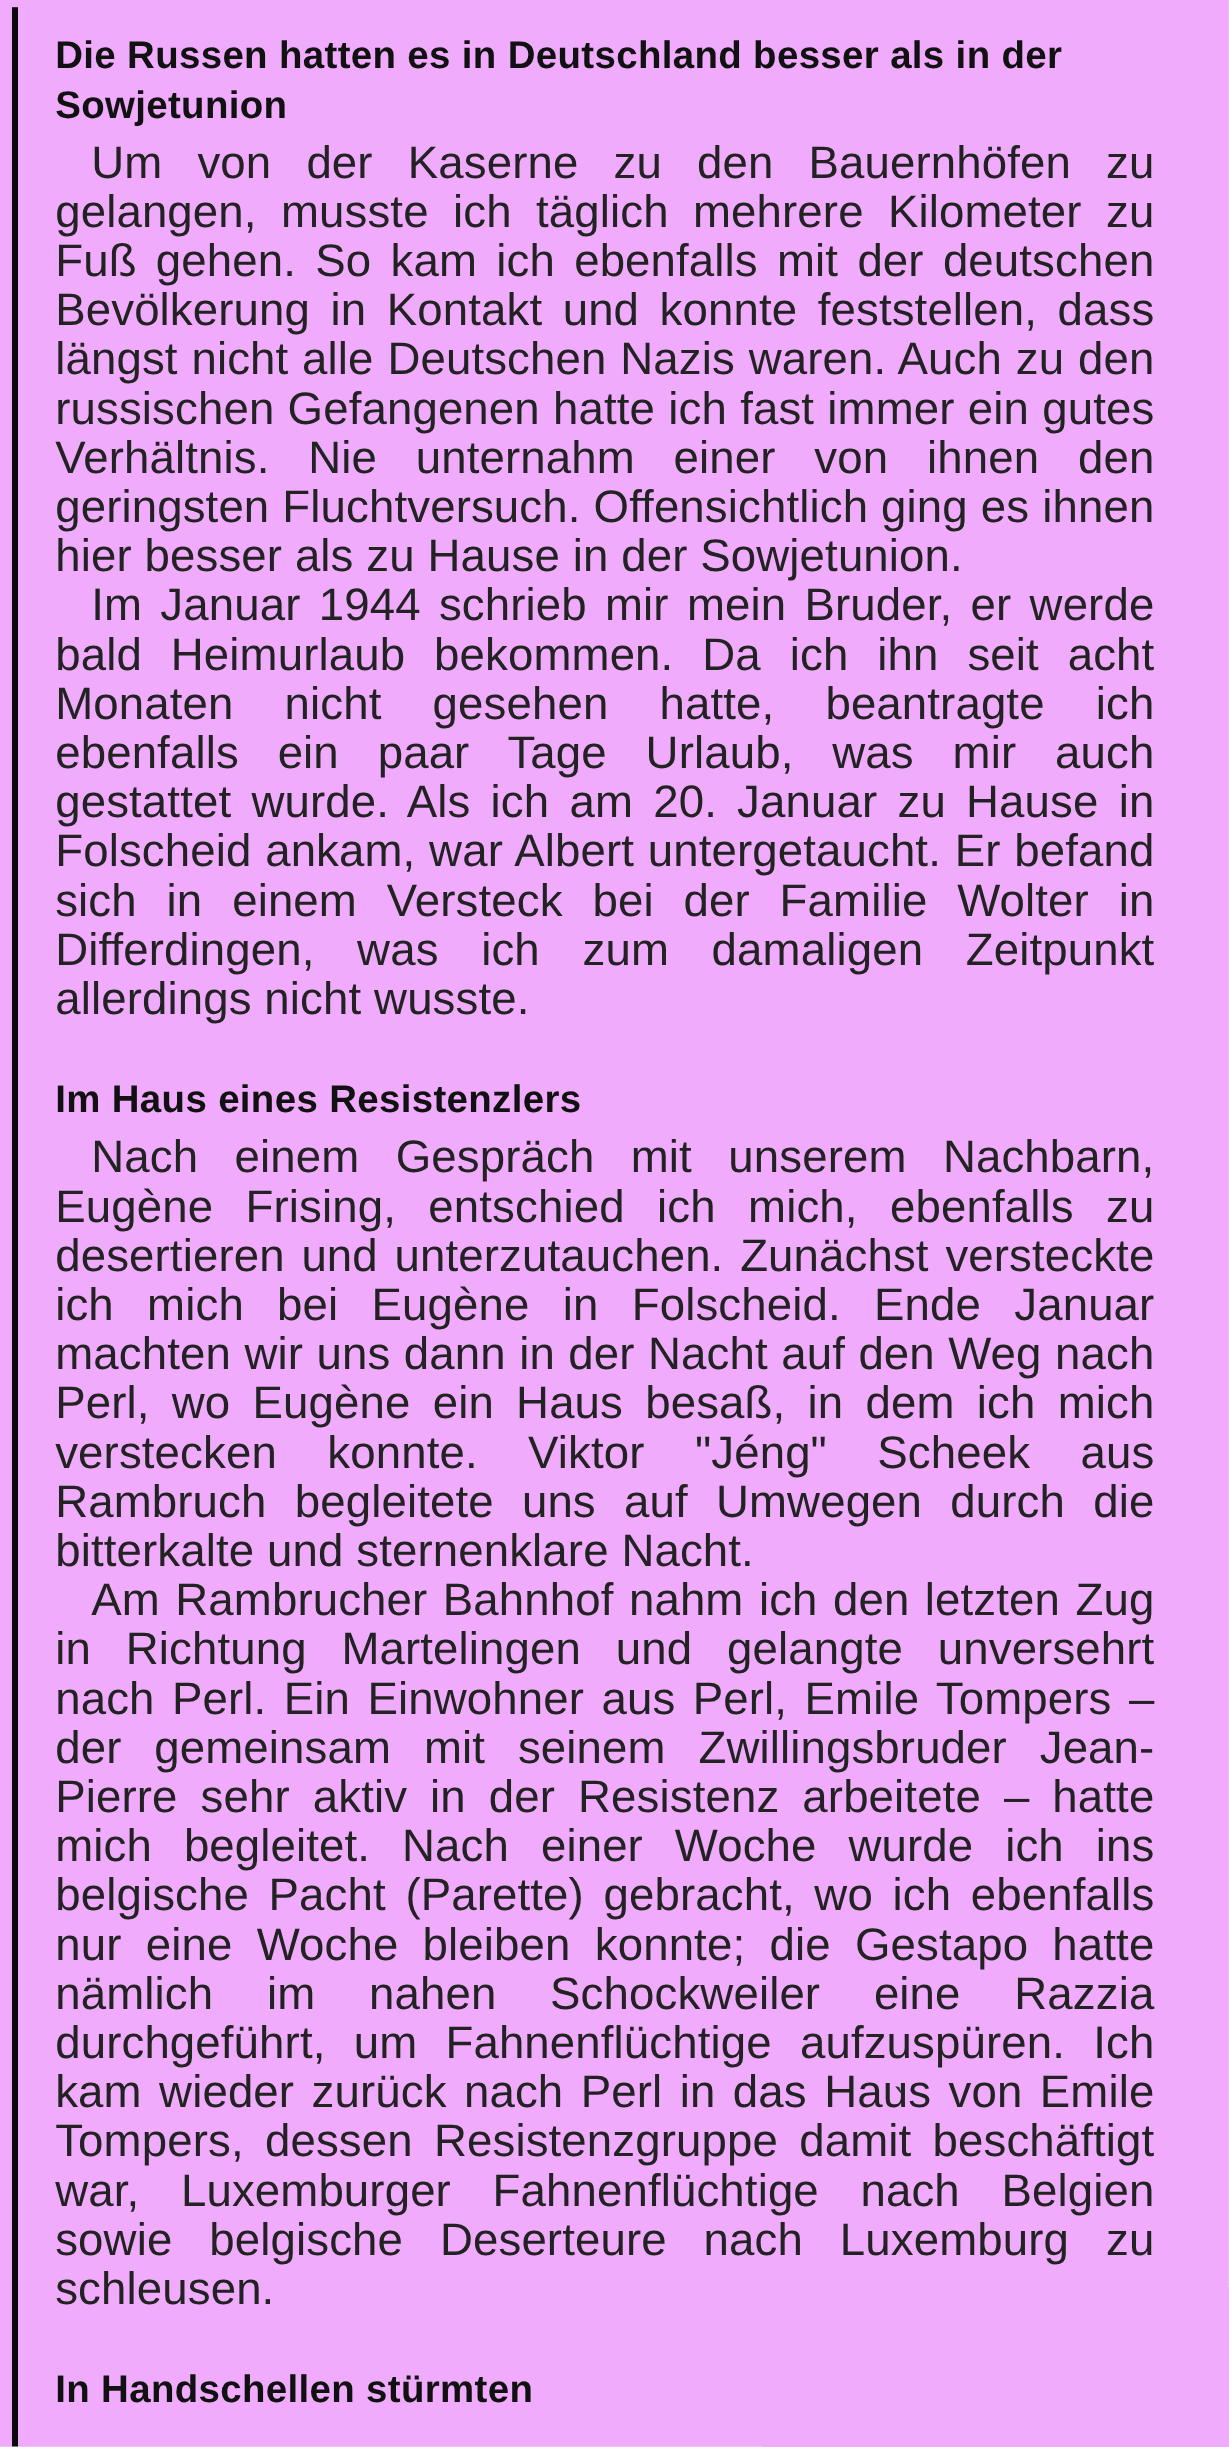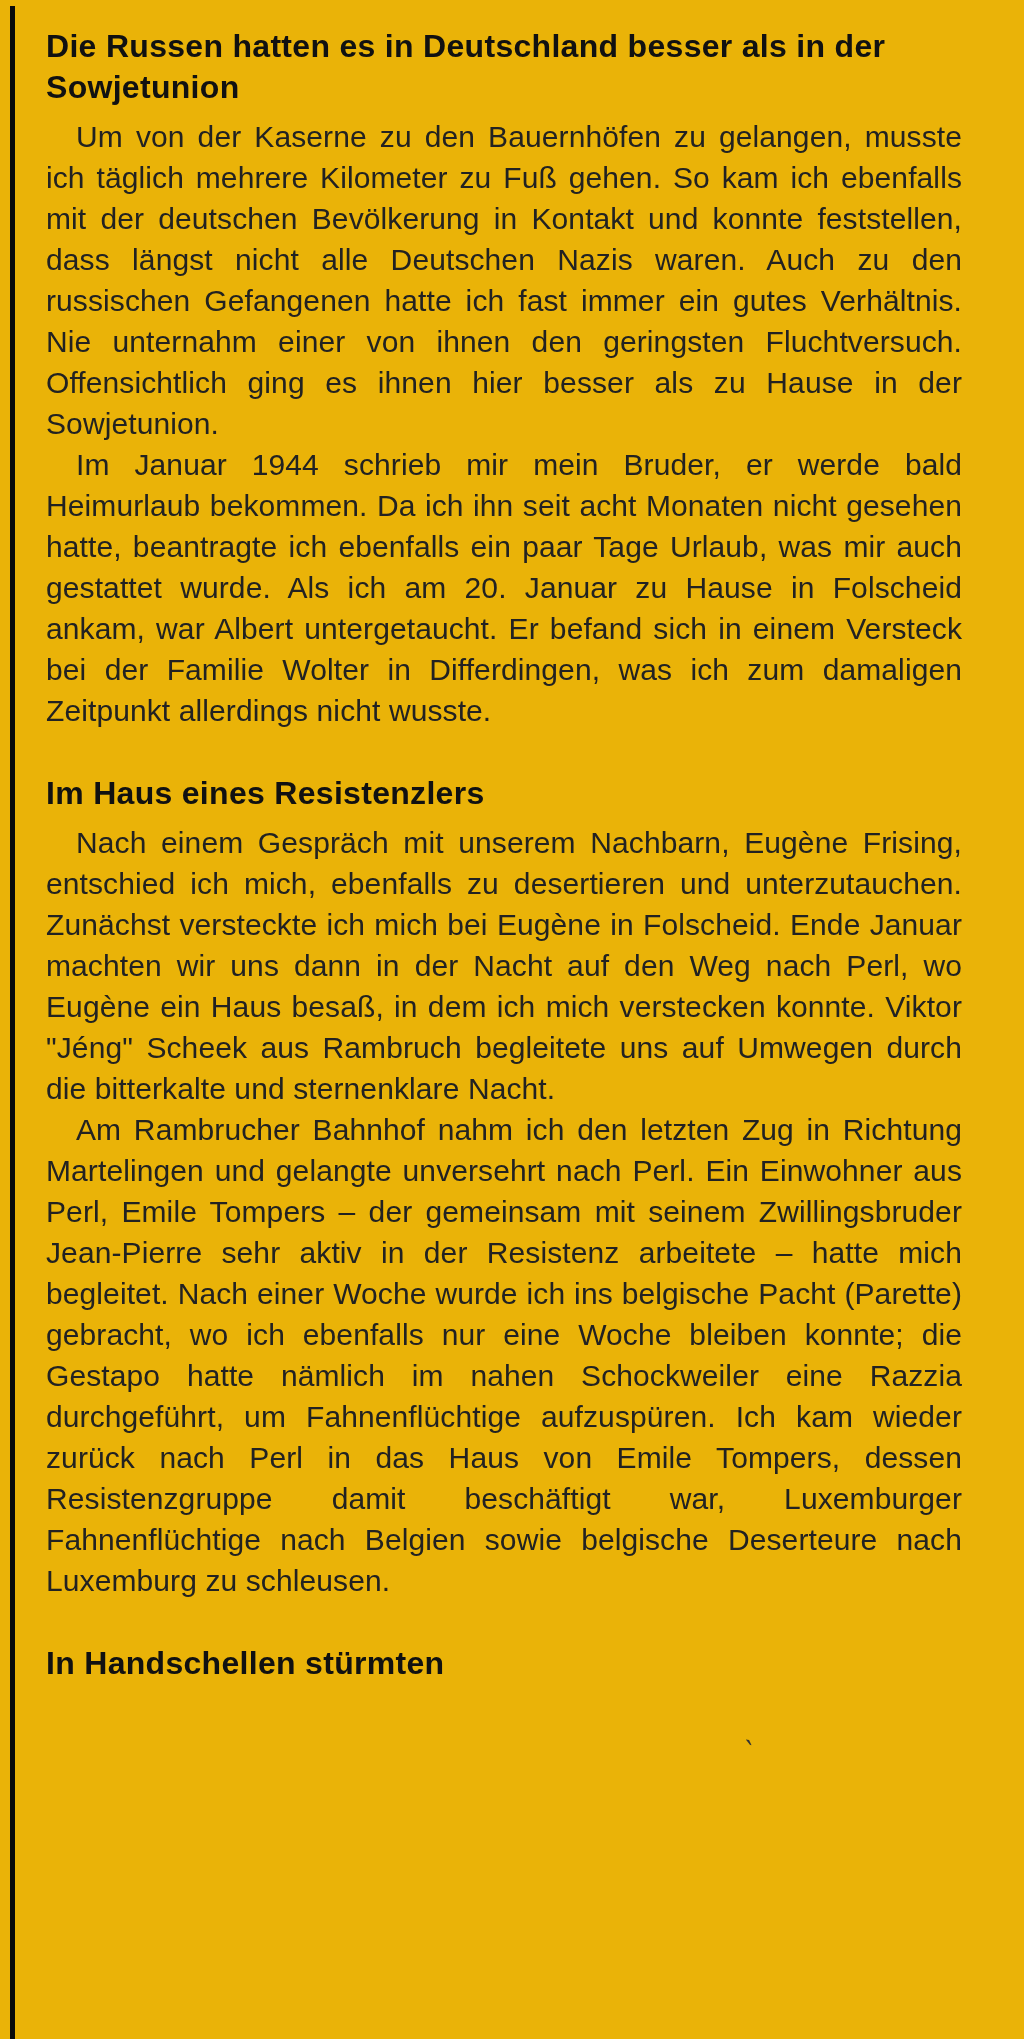--- a/index.html
+++ b/index.html
@@ -5,21 +5,21 @@
   html, body {
     margin: 0;
     padding: 0;
     background: #e9e9e7;
   }
   .page {
     position: relative;
     width: 1024px;
     height: 2039px;
     margin: 0 auto;
-    background: #eab308;
+    background: #f0abfc;
     overflow: hidden;
     font-family: "Liberation Sans", sans-serif;
     color: #1d1d1d;
   }
   .left-rule {
     position: absolute;
     left: 10px;
     top: 6px;
     width: 5px;
     height: 2033px;
@@ -37,21 +37,21 @@
     margin: 0 0 8px 0;
     font-size: 32px;
     line-height: 41px;
     font-weight: bold;
     letter-spacing: 0.3px;
     color: #111;
     text-align: left;
   }
   .section p {
     margin: 0;
-    font-size: 30px;
+    font-size: 38px;
     line-height: 41px;
     text-align: justify;
     text-indent: 30px;
     letter-spacing: 0.1px;
     color: #222;
   }
   .scan-artifact {
     position: absolute;
     left: 742px;
     top: 1735px;

